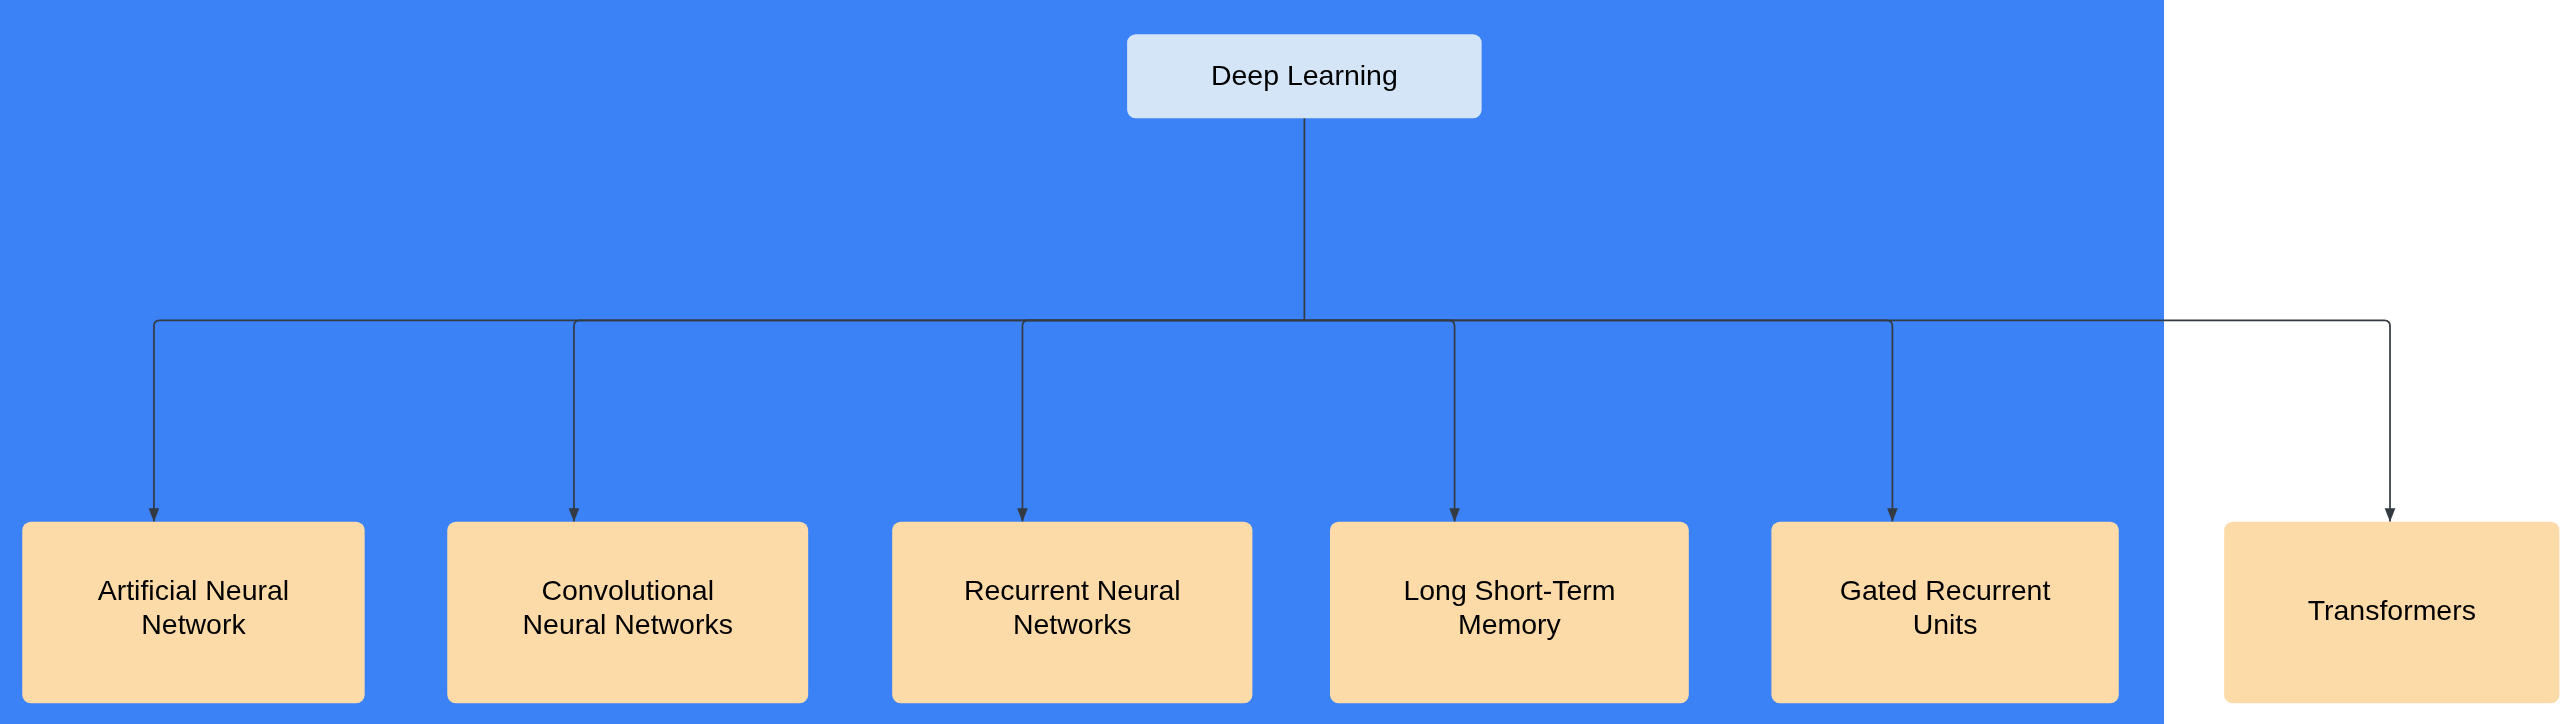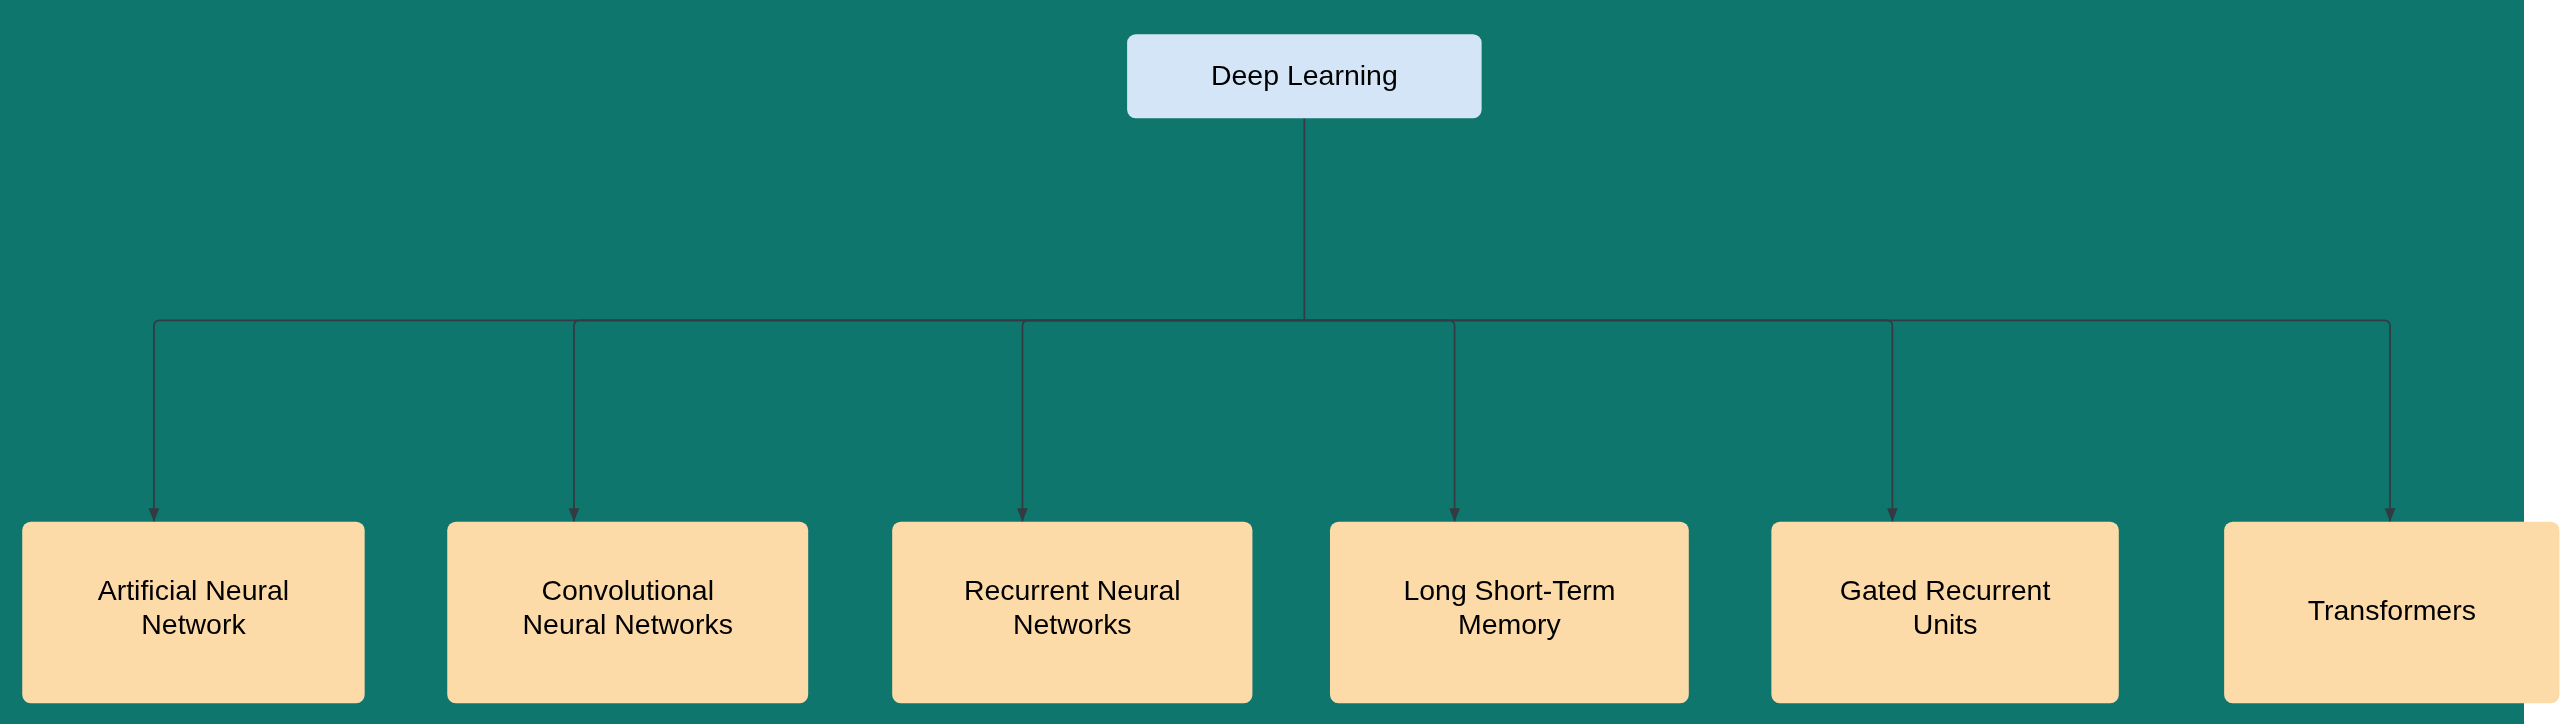--- a/index.html
+++ b/index.html
@@ -8,23 +8,23 @@
     background: #ffffff;
   }
   body {
     width: 2576px;
     height: 724px;
     overflow: hidden;
     font-family: "Liberation Sans", sans-serif;
   }
   #diagram-root {
     position: relative;
-    width: 2524px;
+    width: 2164px;
     height: 724px;
-    background: #0f766e;
+    background: #3b82f6;
   }
   svg.flow-canvas {
     position: absolute;
     top: 0;
     left: 0;
     width: 2576px;
     height: 724px;
     display: block;
   }
   .node-rect-root {

